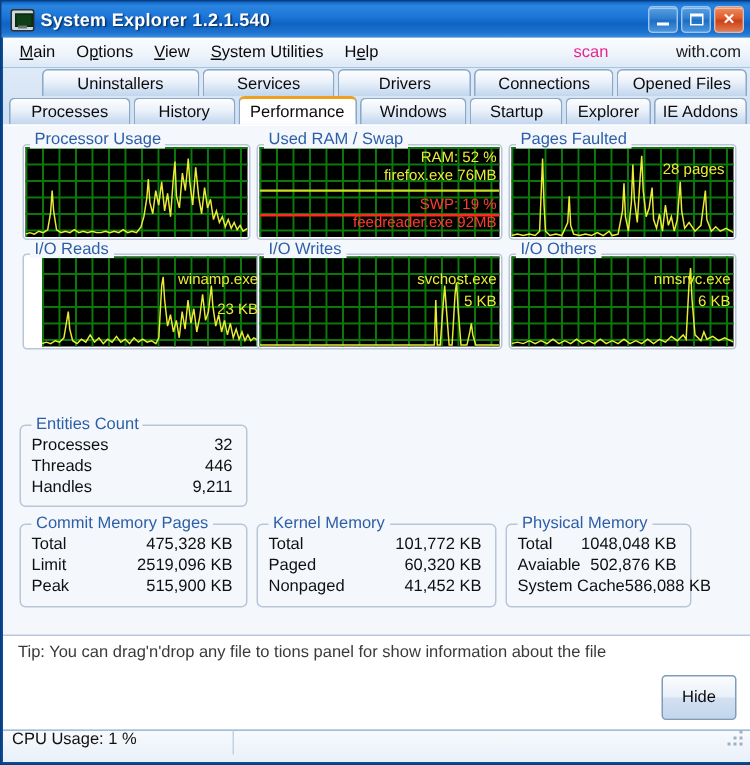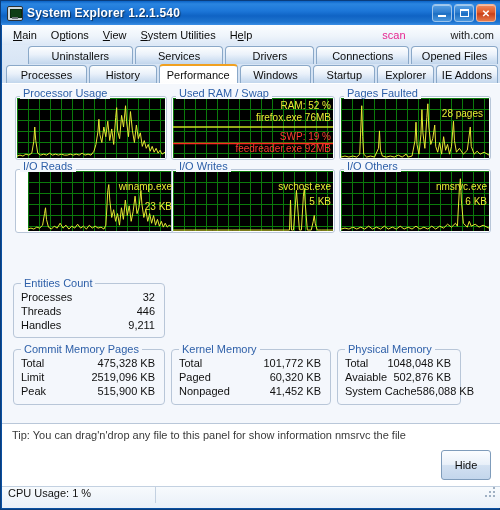--- a/index.html
+++ b/index.html
@@ -377,21 +377,21 @@
         <div class="stat-row">
           <span class="stat-name">System Cache</span>
           <span class="stat-val">586,088 KB</span>
         </div>
       </div>
     </div>
 
   </div>
 
   <div class="tip">
-    <div class="tip-text">Tip: You can drag'n'drop any file to this panel for show information nmsrvc the file</div>
+    <div class="tip-text">Tip: You can drag'n'drop any file to tions panel for show information about the file</div>
     <div class="hide-btn">Hide</div>
   </div>
 
   <div class="statusbar">
     <div class="status-cell">CPU Usage: 1 %</div>
     <div class="status-sep"></div>
     <div class="grip">
       <i style="left:8px; top:8px;"></i>
         <i style="left:4px; top:8px;"></i>
         <i style="left:8px; top:4px;"></i>

